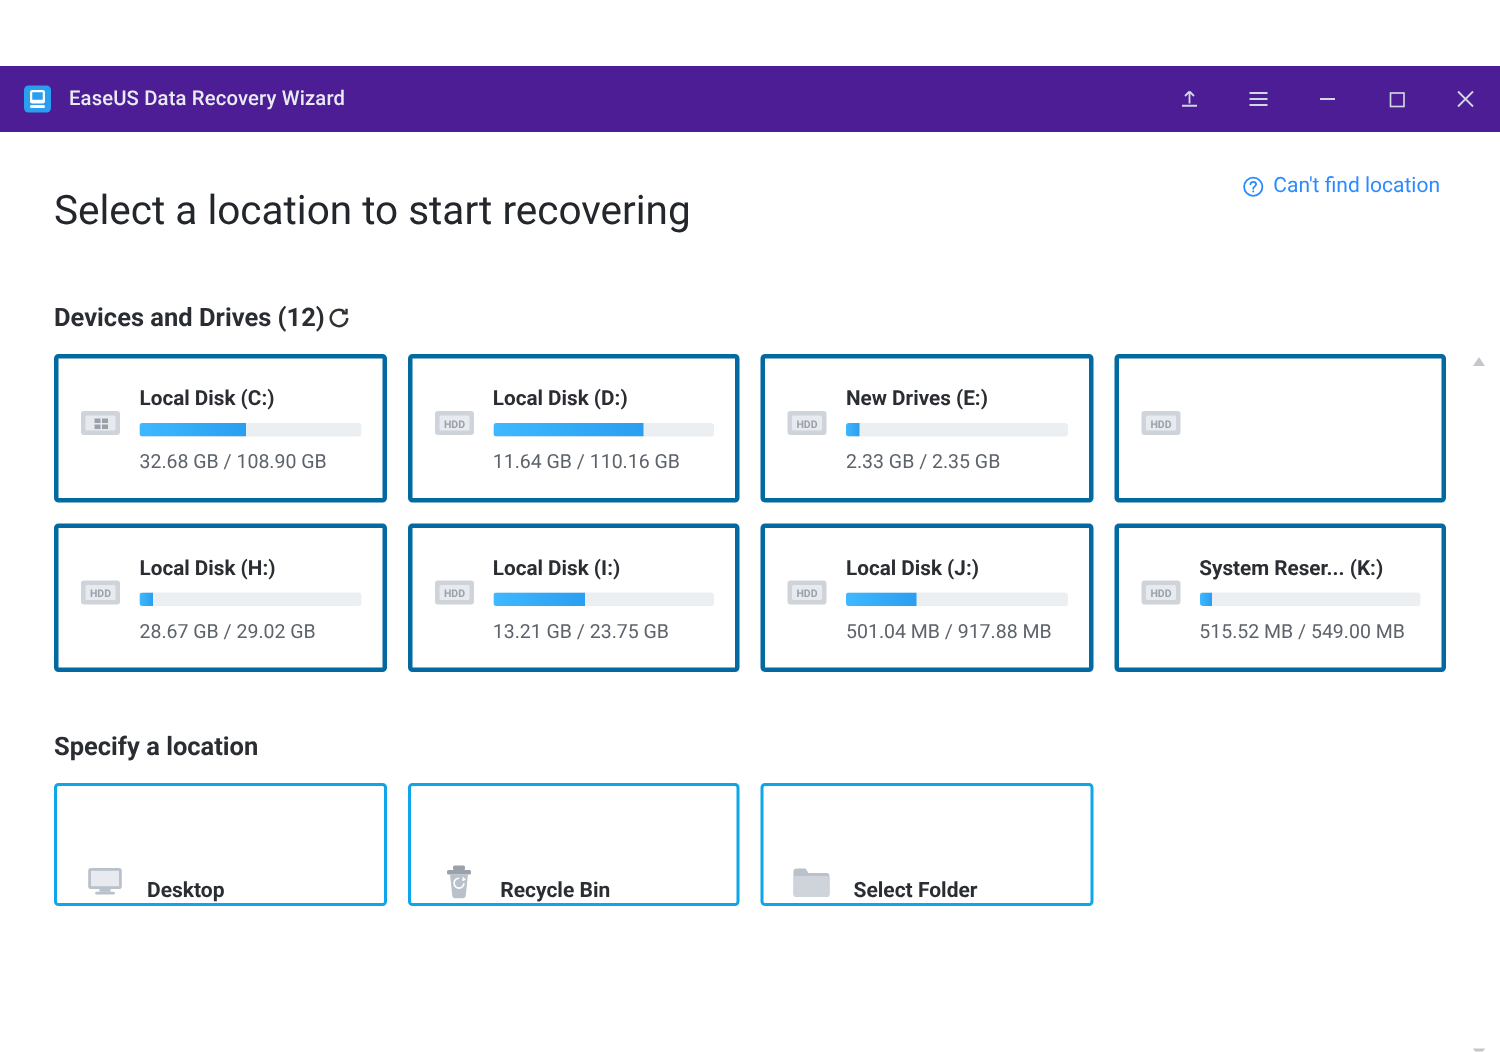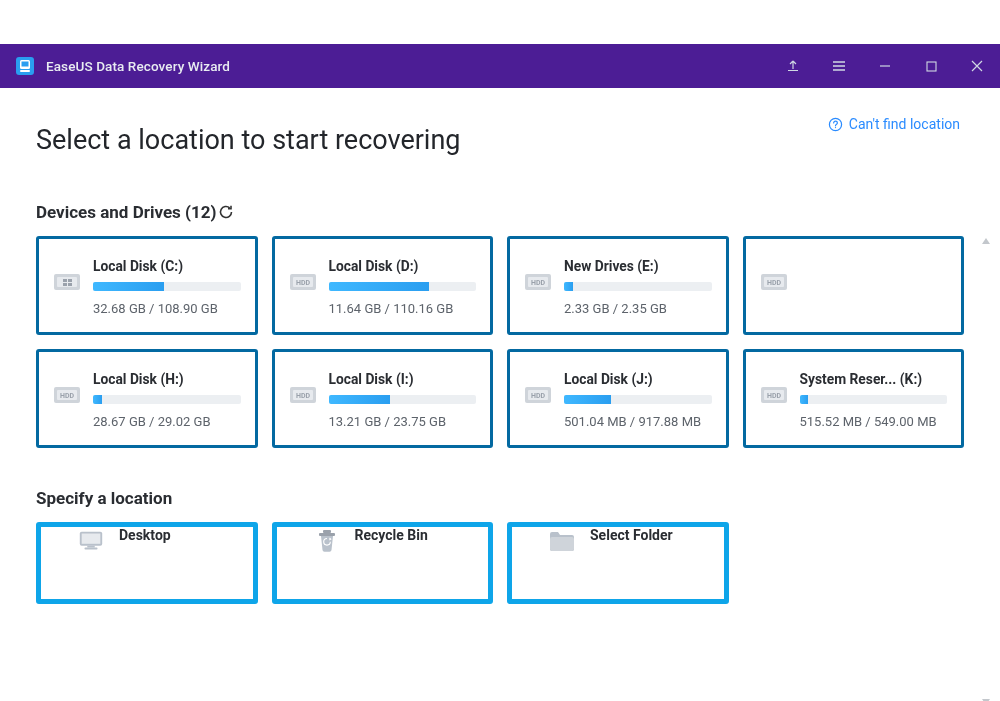--- a/index.html
+++ b/index.html
@@ -93,24 +93,24 @@
 }
 .progress .fill { height: 100%; background: linear-gradient(90deg,#3fb8ff,#2a9ef0); }
 .card .dsize { font-size: 13px; color: #5d636b; }
 
 .loc-grid {
   display: grid;
   grid-template-columns: repeat(4, 1fr);
   gap: 14px;
 }
 .loc-card {
-  background:#fff; border:5px solid #0ea5e9; border-radius:3px;
+  background:#fff; border:2px solid #0ea5e9; border-radius:3px;
   height: 82px;
-  display:flex; align-items:flex-start; gap:14px;
-  padding: 0 36px;
+  display:flex; align-items:flex-end; gap:14px;
+  padding: 0 18px;
   cursor:pointer;
 }
 .loc-card .licon { width: 28px; height: 28px; display:flex; align-items:center; justify-content:center; }
 .loc-card .lname { font-size: 14px; font-weight: 700; color:#2a2d32; }
 
 .scrollhint {
   position:absolute; right:10px; top:150px; bottom:40px; width:8px;
   display:flex; flex-direction:column; align-items:center; justify-content:space-between;
 }
 .scrollhint .tri { width:0;height:0;border-left:4px solid transparent;border-right:4px solid transparent; }

